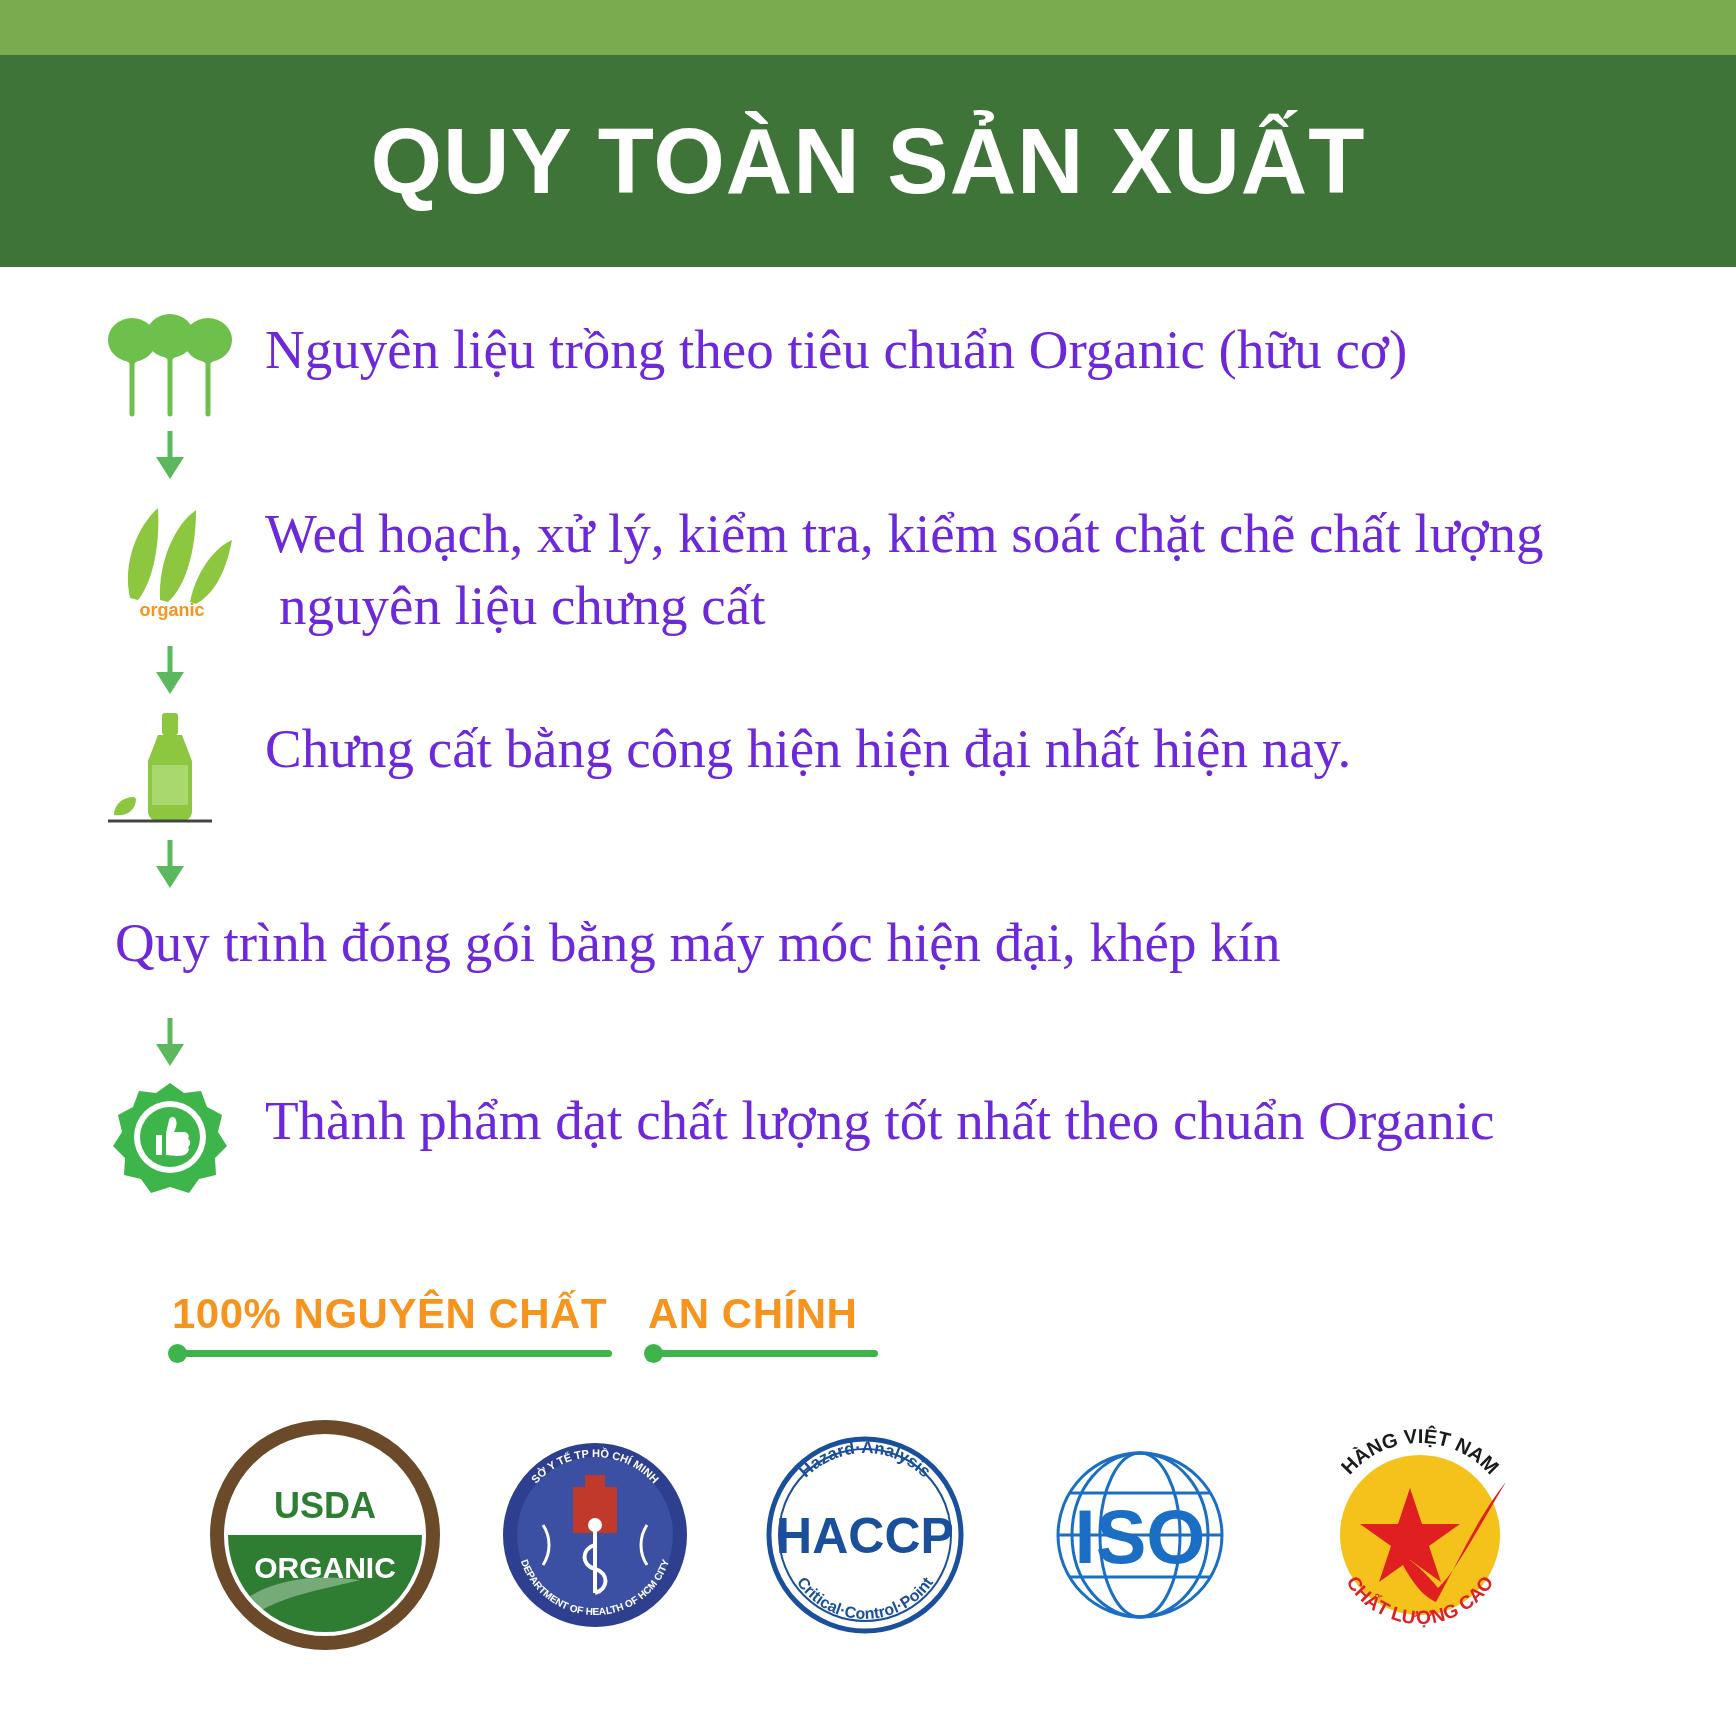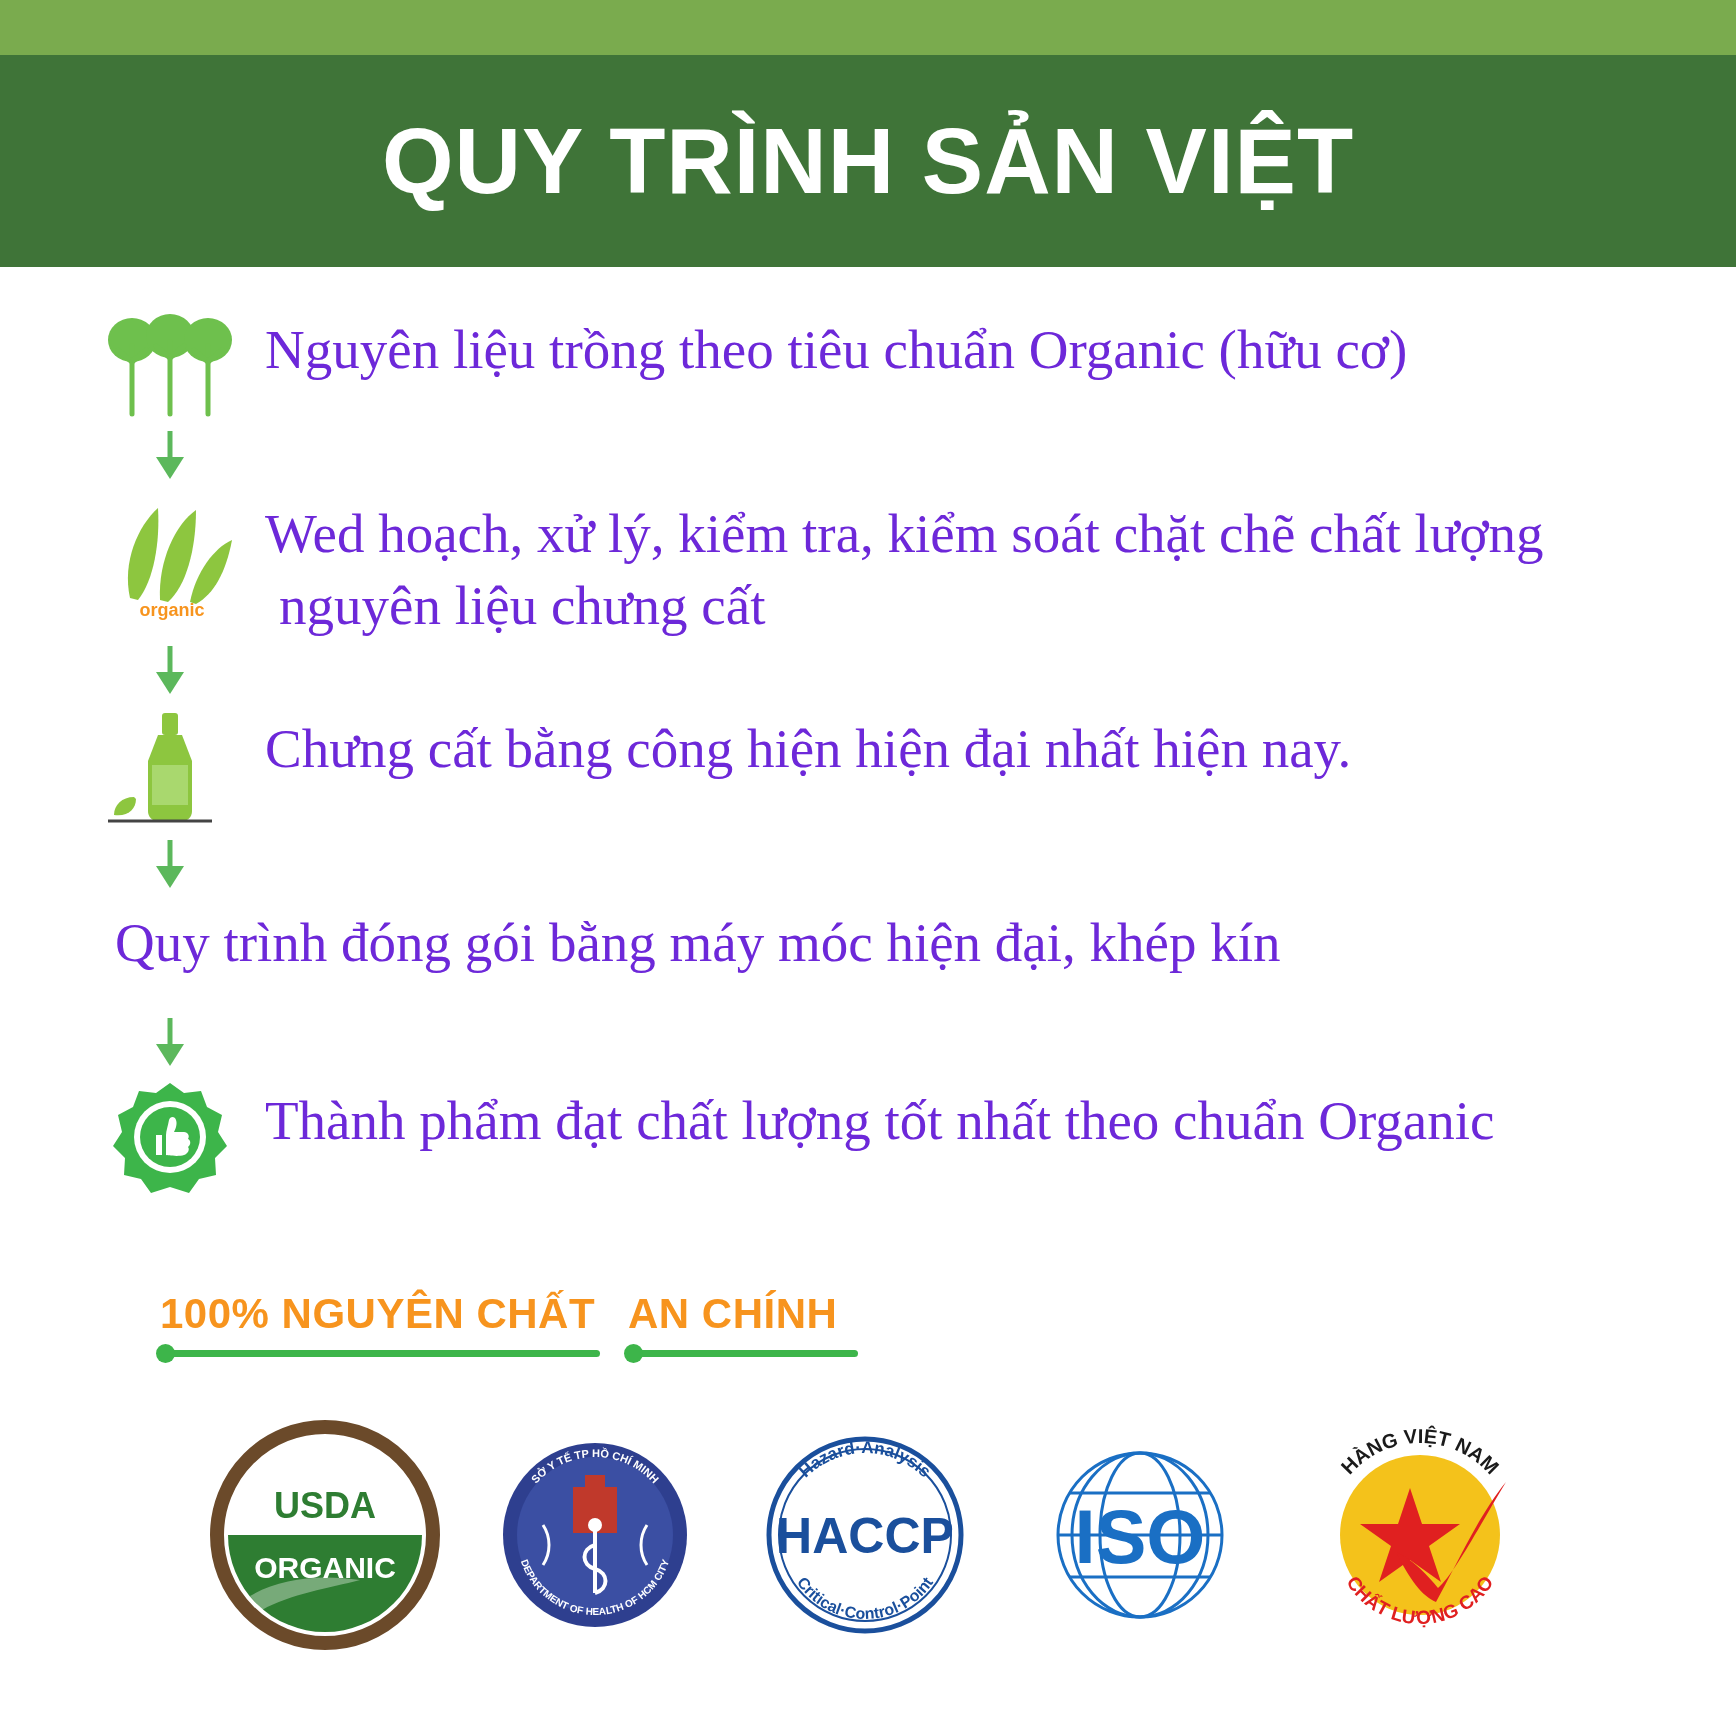--- a/index.html
+++ b/index.html
@@ -77,25 +77,25 @@
     height: 58px;
     display: flex;
     align-items: center;
     justify-content: center;
   }
   .arrow svg { display: block; }
 
   
   .features {
     position: absolute;
-    left: 160px; top: 1290px;
+    left: 172px; top: 1290px;
     width: 1450px;
     display: flex;
     align-items: flex-start;
-    gap: 28px;
+    gap: 36px;
   }
   .feature {
     display: flex;
     flex-direction: column;
   }
   .feature-label {
     color: #f7941e;
     font-weight: bold;
     font-size: 42px;
     letter-spacing: 0.5px;
@@ -137,21 +137,21 @@
     white-space: nowrap;
   }
 </style>
 </head>
 <body>
 
 <div id="page">
 
   <div class="header-stripe-top"></div>
   <div class="header-band">
-    <div class="header-title">QUY TRÌNH SẢN VIỆT</div>
+    <div class="header-title">QUY TOÀN SẢN XUẤT</div>
   </div>
 
   <div class="steps">
 
     <div class="step-row">
       <div class="step-icon">
         <svg width="140" height="120" viewBox="0 0 140 120">
           <g fill="#6ec04d">
             <ellipse cx="32" cy="34" rx="24" ry="22"></ellipse>
             <ellipse cx="70" cy="30" rx="24" ry="22"></ellipse>

